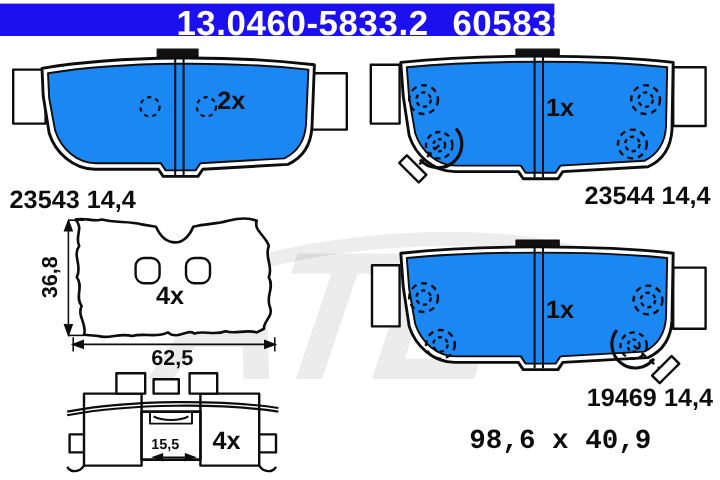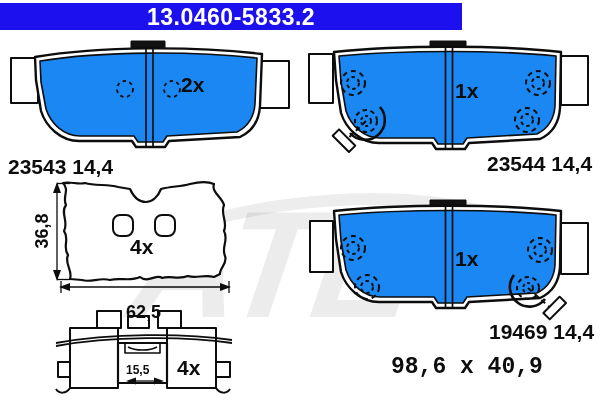--- a/index.html
+++ b/index.html
@@ -5,21 +5,21 @@
   html,body{margin:0;padding:0;background:#fff;}
   .screen{
     position:relative;width:600px;height:400px;overflow:hidden;background:#fff;
     font-family:"Liberation Sans",sans-serif;font-weight:bold;color:#0d0d0d;
   }
   
   .header-bar{
     position:absolute;left:0;top:3px;width:462px;height:27px;background:#1d10ee;
   }
   .header-bar span{
-    position:absolute;top:1px;color:#fff;font-size:23px;letter-spacing:0.5px;white-space:nowrap;
+    position:absolute;top:1px;color:#fff;font-size:29px;letter-spacing:0.5px;white-space:nowrap;
   }
   .cat-no{left:147px;}
   .art-no{left:377px;}
   
   .wm-text{
     position:absolute;left:133px;top:188px;font-size:152px;line-height:1;
     font-style:italic;font-weight:900;letter-spacing:-5px;color:#000;opacity:0.07;
     transform:skewX(-8deg);z-index:0;white-space:nowrap;
   }
   .wm-swoosh{
@@ -40,20 +40,21 @@
 </head>
 <body>
 
 <div class="screen">
 
   <div class="wm-swoosh"></div>
   <div class="wm-text">ATE</div>
 
   <div class="header-bar">
     <span class="cat-no">13.0460-5833.2</span>
+    <span class="art-no">605833</span>
   </div>
 
   <svg class="draw" width="600" height="400" viewBox="0 0 600 400">
 
     <g stroke="#0d0d0d" fill="none" stroke-linejoin="round">
       <rect x="11" y="58" width="27" height="45" fill="#fff" stroke-width="2"></rect>
       <rect x="257" y="61" width="32" height="47" fill="#fff" stroke-width="2"></rect>
       <rect x="131" y="41" width="34" height="10" fill="#111" stroke-width="1"></rect>
       <path d="M35,57 C100,46 195,46 262,54 L260,106 C259,122 251,132 240,137
                L169,141 L165,147 L136,147 L132,141 L79,141
@@ -185,21 +186,21 @@
   </svg>
 
   <div class="lbl qty" style="left:181px;top:74px">2x</div>
   <div class="lbl pn" style="left:8px;top:156px">23543 14,4</div>
 
   <div class="lbl qty" style="left:455px;top:80px">1x</div>
   <div class="lbl pn" style="left:487px;top:153px">23544 14,4</div>
 
   <div class="lbl dim rot" style="left:24px;top:222px">36,8</div>
   <div class="lbl qty" style="left:130px;top:236px">4x</div>
-  <div class="lbl dim" style="left:126px;top:303px">62,5</div>
+  <div class="lbl dim" style="left:126px;top:289px">62,5</div>
 
   <div class="lbl dim-sm" style="left:126px;top:364px">15,5</div>
   <div class="lbl qty" style="left:177px;top:357px">4x</div>
 
   <div class="lbl qty" style="left:455px;top:248px">1x</div>
   <div class="lbl pn" style="left:489px;top:321px">19469 14,4</div>
   <div class="lbl dim-big" style="left:391px;top:356px">98,6 x 40,9</div>
 
 </div>
 

